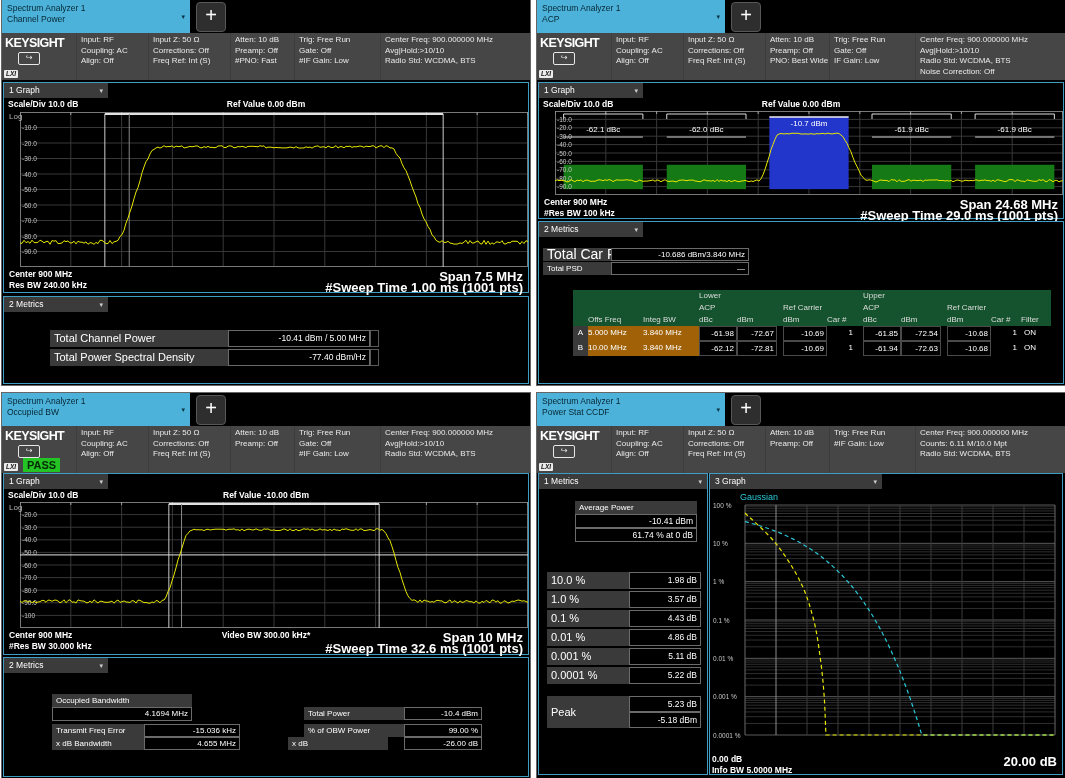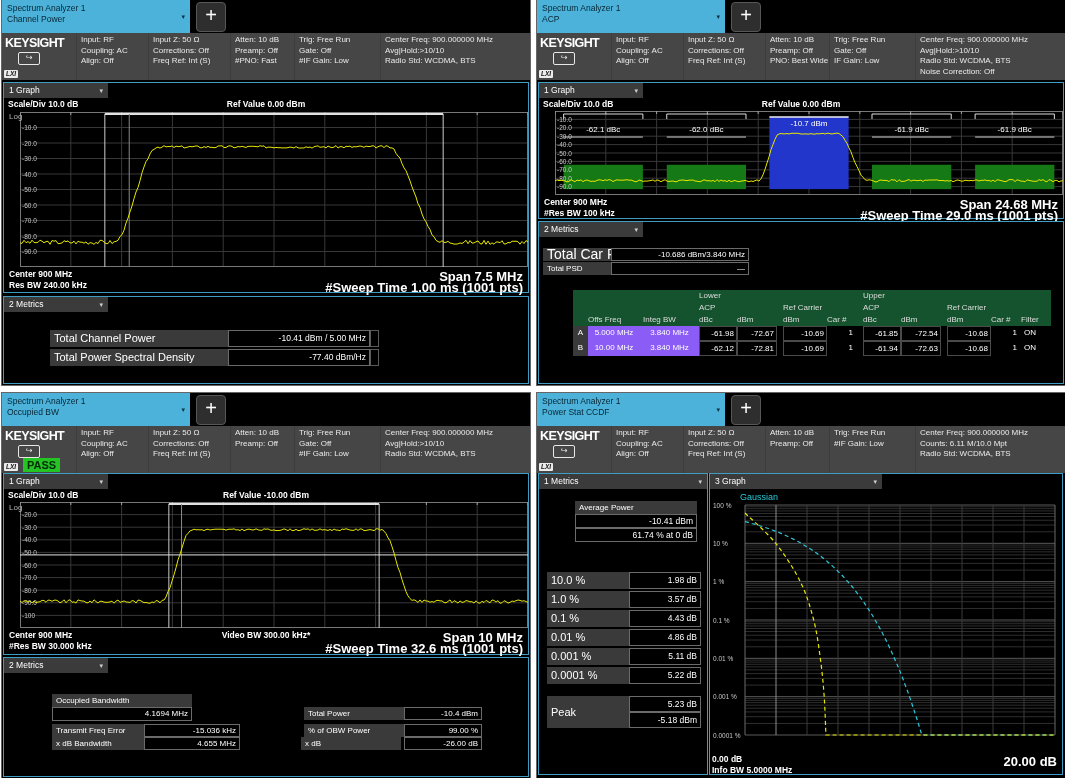--- a/index.html
+++ b/index.html
@@ -35,21 +35,21 @@
 svg{position:absolute;display:block}
 
 .lc{position:absolute;background:#3a3a3a;color:#fff;font-size:11px;line-height:15px;padding:0 4px;box-sizing:border-box;white-space:nowrap;overflow:hidden}
 .vc{position:absolute;background:#000;border:1px solid #6b6b6b;color:#fff;font-size:8.5px;line-height:13px;text-align:right;padding:0 3px;box-sizing:border-box;white-space:nowrap}
 .stub{position:absolute;background:#000;border:1px solid #5a5a5a;box-sizing:border-box}
 
 .at{position:absolute;display:grid;grid-template-columns:15px 55px 56px 38px 40px 6px 44px 30px 6px 38px 40px 6px 44px 30px 30px}
 .at div{box-sizing:border-box}
 .h{font-size:8px;color:#ddd;text-align:left;line-height:12px;background:#14532d}
 .n{font-size:8px;line-height:13px;text-align:right;padding-right:2px;border:1px solid #4a4a4a;color:#fff;background:#000}
-.g{background:#8b5cf6;font-size:8px;line-height:13px;text-align:center;padding-right:3px;color:#fff}
+.g{background:#a16207;font-size:8px;line-height:13px;text-align:left;padding-right:3px;color:#fff}
 .gc{background:#3a3a3a;font-size:8px;line-height:13px;text-align:center;color:#fff}
 .r{font-size:8px;line-height:13px;text-align:right;padding-right:4px;color:#fff}
 .pn{font-size:8px;line-height:13px;color:#fff;padding-left:3px}
 .gauss{position:absolute;font-size:9px;color:#2bc8d8;z-index:2}
 </style>
 </head>
 <body>
 
 <div class="panel" style="left:2px;top:0">
   <div class="tab">
@@ -468,21 +468,21 @@
     <div class="lc" style="left:48px;top:36px;width:140px;height:13px;line-height:13px;font-size:8px">Occupied Bandwidth</div>
     <div class="vc" style="left:48px;top:49px;width:140px;height:14px;line-height:12px;font-size:8px">4.1694 MHz</div>
     <div class="lc" style="left:48px;top:66px;width:92px;height:13px;line-height:13px;font-size:8px">Transmit Freq Error</div>
     <div class="vc" style="left:140px;top:66px;width:96px;height:13px;line-height:11px;font-size:8px">-15.036 kHz</div>
     <div class="lc" style="left:48px;top:79px;width:92px;height:13px;line-height:13px;font-size:8px">x dB Bandwidth</div>
     <div class="vc" style="left:140px;top:79px;width:96px;height:13px;line-height:11px;font-size:8px">4.655 MHz</div>
     <div class="lc" style="left:300px;top:49px;width:100px;height:13px;line-height:13px;font-size:8px">Total Power</div>
     <div class="vc" style="left:400px;top:49px;width:78px;height:13px;line-height:11px;font-size:8px">-10.4 dBm</div>
     <div class="lc" style="left:300px;top:66px;width:124px;height:13px;line-height:13px;font-size:8px">% of OBW Power</div>
     <div class="vc" style="left:400px;top:66px;width:78px;height:13px;line-height:11px;font-size:8px">99.00 %</div>
-    <div class="lc" style="left:297px;top:79px;width:100px;height:13px;line-height:13px;font-size:8px">x dB</div>
+    <div class="lc" style="left:284px;top:79px;width:100px;height:13px;line-height:13px;font-size:8px">x dB</div>
     <div class="vc" style="left:400px;top:79px;width:78px;height:13px;line-height:11px;font-size:8px">-26.00 dB</div>
   </div>
 </div>
 
 <div class="panel" style="left:537px;top:393px">
   <div class="tab">
     <div>Spectrum Analyzer 1</div>
     <div>Power Stat CCDF</div>
     <span class="tabcaret">▾</span>
   </div>

